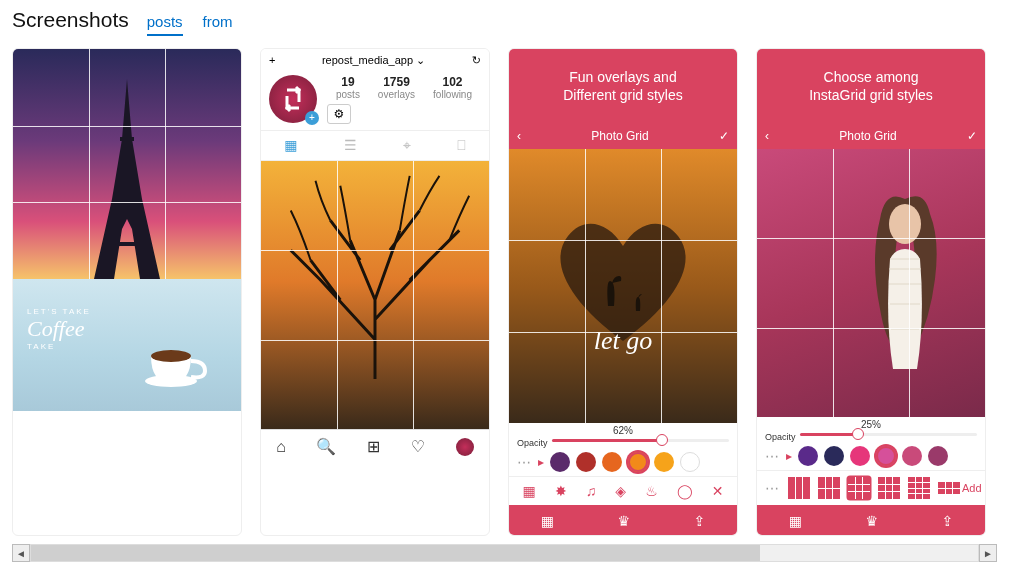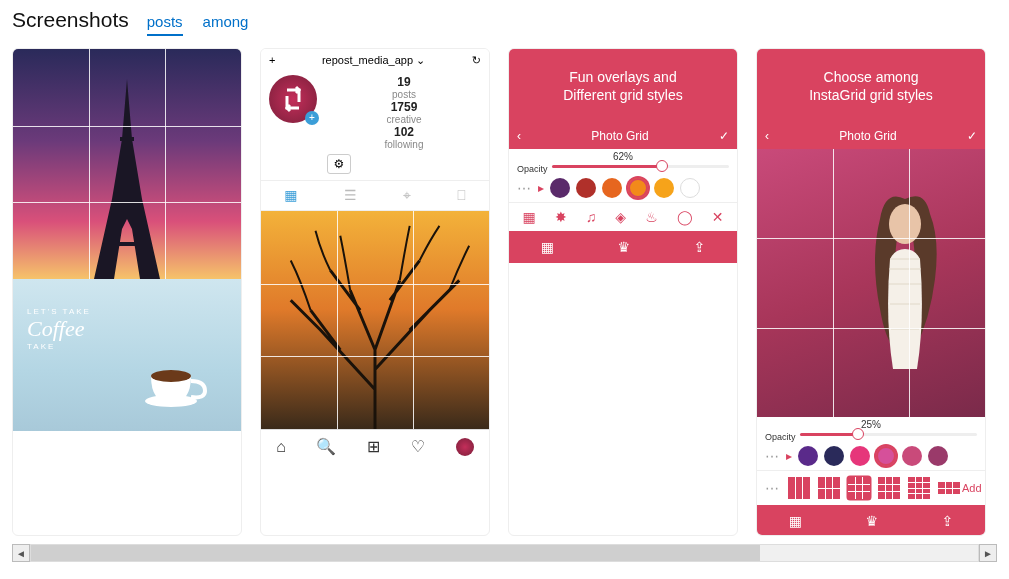--- a/index.html
+++ b/index.html
@@ -14,38 +14,38 @@
   .shot { flex: 0 0 230px; width: 230px; height: 488px; border-radius: 6px; overflow: hidden; position: relative; background: #fff; border: 1px solid #eee; }
   .shot-header { background: #d94360; color: #fff; text-align: center; display: flex; align-items: center; justify-content: center; font-size: 14px; line-height: 1.3; }
   .shot-header.two { height: 74px; padding: 1px 10px; }
   .shot-header.one { height: 74px; }
   .sh1-body { position: relative; height: 414px; }
   .sh1-title { background: #fff; text-align: center; font-size: 12px; color: #d94360; padding: 4px 0; font-weight: 600; letter-spacing: .5px; }
   .sh1-img { height: 390px; position: relative; }
   .sky { height: 230px; background: linear-gradient(180deg,#2a2a5a 0%, #6b3a7a 40%, #d9507a 75%, #f6c36a 100%); position: relative; }
   .tower { position:absolute; left:50%; bottom:0; transform:translateX(-50%); width:0; height:0; }
   .tower svg { position:absolute; left:-45px; bottom:0; }
-  .coffee { height:152px; background: linear-gradient(180deg,#cfe6ef 0%, #b4d6e4 60%, #a8c9d9 100%); position:relative; }
+  .coffee { height:132px; background: linear-gradient(180deg,#cfe6ef 0%, #b4d6e4 60%, #a8c9d9 100%); position:relative; }
   .coffee-text { position:absolute; left:14px; top:28px; color:#fff; font-family: cursive; font-size:22px; font-style:italic; }
   .coffee-sub { font-size:8px; letter-spacing:2px; display:block; font-family:sans-serif; font-style:normal; }
   .cup { position:absolute; right:30px; bottom:20px; width:70px; height:50px; }
   .grid3 { position:absolute; inset:0; pointer-events:none; }
   .grid3::before,.grid3::after{content:"";position:absolute;background:rgba(255,255,255,.8);}
   .grid3 .v1,.grid3 .v2{position:absolute;top:0;bottom:0;width:1px;background:rgba(255,255,255,.85);}
   .grid3 .h1,.grid3 .h2{position:absolute;left:0;right:0;height:1px;background:rgba(255,255,255,.85);}
   .grid3 .v1{left:33.33%}.grid3 .v2{left:66.66%}
   .grid3 .h1{top:33.33%}.grid3 .h2{top:66.66%}
 
   .sh2-body { height:414px; background:#fff; display:flex; flex-direction:column; }
   .sh2-top { height:22px; display:flex; align-items:center; justify-content:space-between; padding:0 8px; font-size:11px; }
   .sh2-prof { display:flex; padding:4px 8px 6px; gap:10px; }
   .avatar { width:48px; height:48px; border-radius:50%; background:radial-gradient(circle,#c42e5a 0%, #7a1f3a 100%); position:relative; }
   .avatar .plus{position:absolute;right:-2px;bottom:-2px;width:14px;height:14px;border-radius:50%;background:#3b9ed8;color:#fff;font-size:10px;line-height:14px;text-align:center;}
   .stats { flex:1; }
-  .statrow { display:flex; justify-content:space-around; font-size:10px; text-align:center; margin-bottom:4px;flex-direction:column;}
+  .statrow { display:flex; justify-content:space-around; font-size:10px; text-align:center; margin-bottom:4px;}
   .statrow b{display:block;font-size:12px;color:#222;}
   .statrow span{color:#888;}
   .editrow{display:flex;gap:4px;}
   .editbtn{flex:1;border:1px solid #ccc;border-radius:3px;font-size:10px;padding:3px;text-align:center;color:#333;}
   .gearbtn{width:24px;border:1px solid #ccc;border-radius:3px;text-align:center;font-size:12px;line-height:18px;}
   .bio{padding:0 8px 6px;font-size:10px;}
   .bio b{display:block;color:#222;}
   .bio span{color:#888;font-size:9px;}
   .viewrow{display:flex;justify-content:space-around;border-top:1px solid #eee;border-bottom:1px solid #eee;padding:6px 0;font-size:14px;color:#bbb;}
   .viewrow .act{color:#3b9ed8;}
@@ -89,21 +89,21 @@
   .sb-track{flex:1;height:18px;background:#f0f0f0;border:1px solid #ddd;position:relative;}
   .sb-thumb{position:absolute;left:0;top:0;bottom:0;width:77%;background:#cfcfcf;}
 </style>
 </head>
 <body>
 
 <div class="header">
   <h2>Screenshots</h2>
   <div class="tabs">
     <a class="tab active">posts</a>
-    <a class="tab">among</a>
+    <a class="tab">from</a>
   </div>
 </div>
 
 <div class="shots-wrap">
 <div class="shots">
 
   <div class="shot">
     <div class="sh1-body">
       <div class="sh1-img">
         <div class="sky">
@@ -148,21 +148,21 @@
         <div class="avatar">
           <svg viewBox="0 0 48 48" style="position:absolute;inset:0">
                 <path d="M18 15 L30 15 L30 27 M30 33 L18 33 L18 21" stroke="#fff" stroke-width="3" fill="none"></path>
                 <path d="M27 12 L30 15 L27 18 M21 36 L18 33 L21 30" stroke="#fff" stroke-width="3" fill="none"></path>
               </svg>
           <div class="plus">+</div>
         </div>
         <div class="stats">
           <div class="statrow">
             <div><b>19</b><span>posts</span></div>
-            <div><b>1759</b><span>creative</span></div>
+            <div><b>1759</b><span>overlays</span></div>
             <div><b>102</b><span>following</span></div>
           </div>
           <div class="editrow">
             <div class="gearbtn">⚙</div>
           </div>
         </div>
       </div>
       <div class="viewrow">
         <span class="act">▦</span>
         <span>☰</span>
@@ -197,20 +197,40 @@
     <div class="shot-header two">
           <span style="white-space:pre-line">Fun overlays and
 Different grid styles</span>
         </div>
     <div class="pg-body">
       <div class="pg-nav">
         <span>‹</span>
         <span>Photo Grid</span>
         <span>✓</span>
       </div>
+      <div class="pg-canvas c3">
+        <div class="heart">
+          <svg viewBox="0 0 150 140">
+                <path d="M75 130 C20 90 0 50 20 25 C35 5 60 10 75 35 C90 10 115 5 130 25 C150 50 130 90 75 130 Z" fill="rgba(40,25,15,0.75)"></path>
+              </svg>
+          <svg viewBox="0 0 150 140" style="position:absolute;inset:0">
+                <g fill="#1a120a">
+                  <path d="M60 95 Q58 70 62 70 Q68 70 66 95 M64 72 Q66 65 71 65 Q74 65 73 70 M55 95 L60 95 M66 95 L72 95"></path>
+                  <path d="M88 100 Q87 86 90 86 Q93 86 92 100 M90 87 Q91 83 94 83 M85 100 L88 100 M92 100 L96 100"></path>
+                </g>
+              </svg>
+        </div>
+        <div class="letgo">let go</div>
+        <div class="grid3">
+              <div class="v1"></div>
+              <div class="v2"></div>
+              <div class="h1"></div>
+              <div class="h2"></div>
+            </div>
+      </div>
       <div class="pg-opacity">
         <div class="pct">62%</div>
         <div style="display:flex;align-items:center;gap:4px">
           <span style="font-size:9px">Opacity</span>
           <div class="slider" style="flex:1">
                 <div class="fill" style="width:62%"></div>
                 <div class="knob" style="left:62%"></div>
               </div>
         </div>
       </div>

